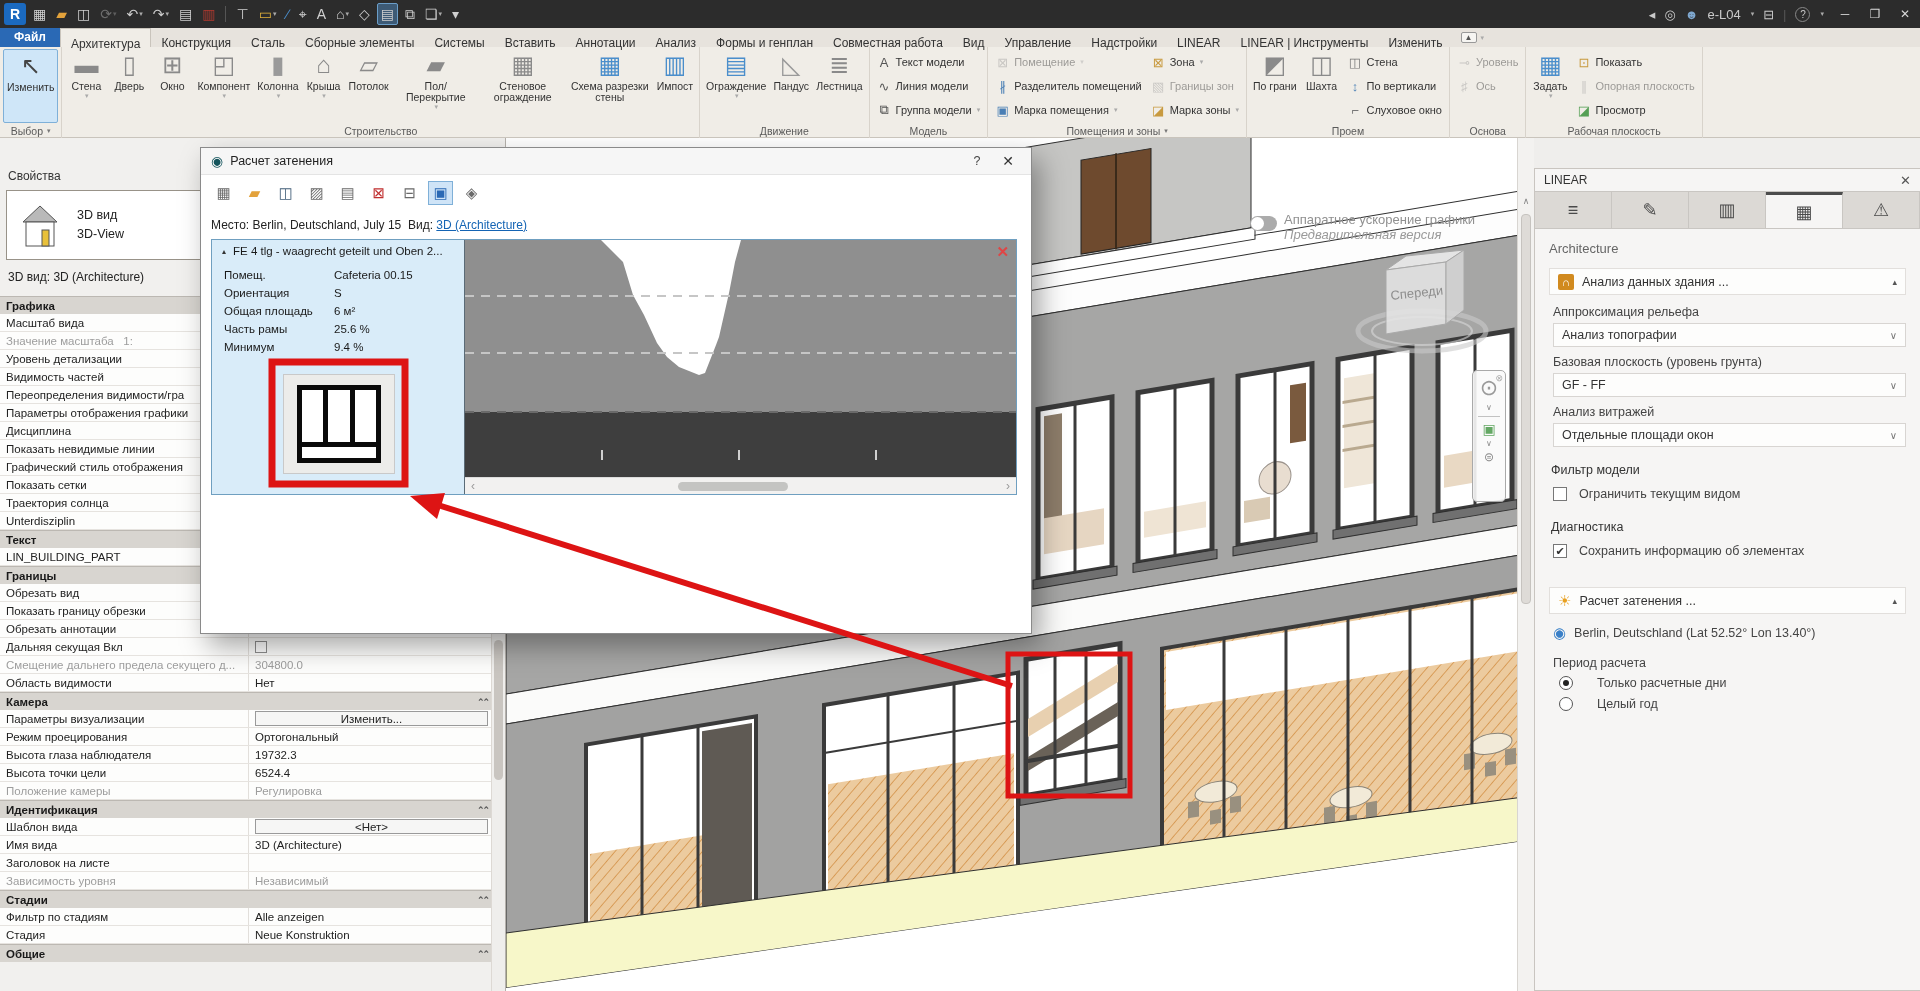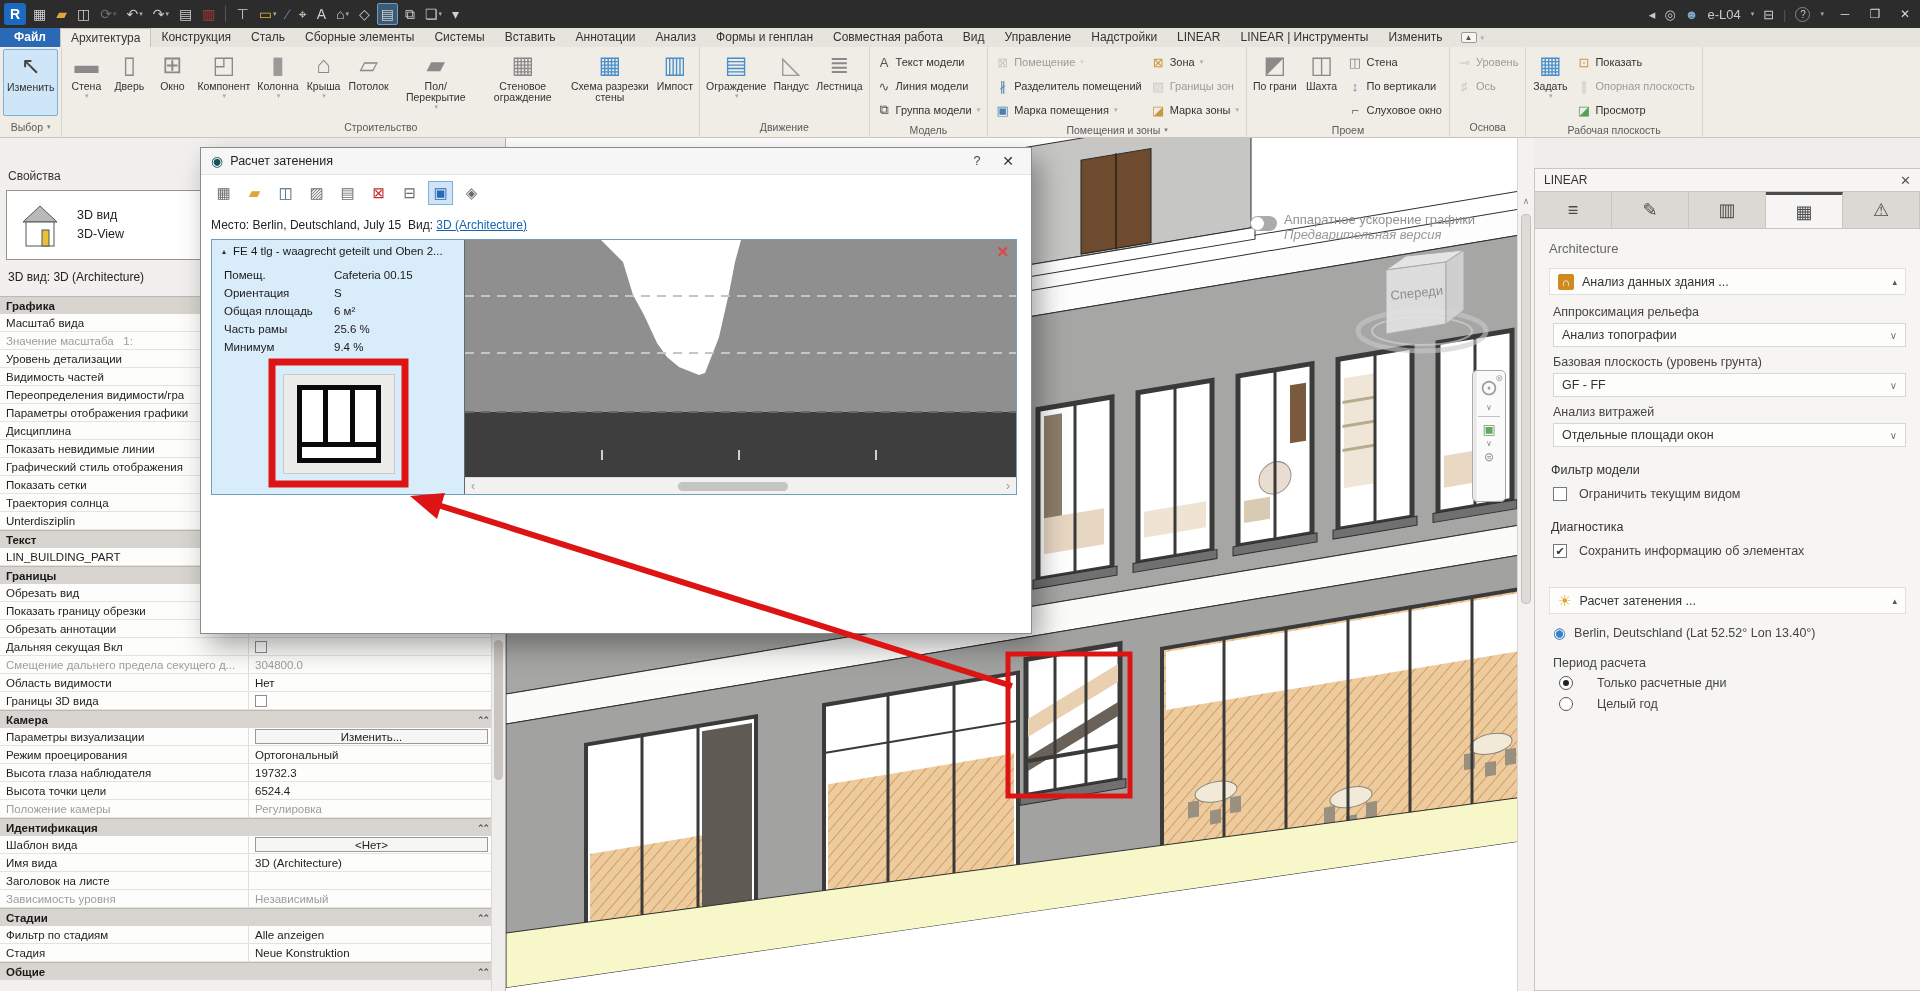--- a/index.html
+++ b/index.html
@@ -12,30 +12,30 @@
   .qat .qbtn.dis{opacity:.4}
   .qat .rlogo{width:22px;height:22px;background:#1b6ac0;color:#fff;border-radius:3px;font-weight:bold;font-size:14px;display:flex;align-items:center;justify-content:center}
   .qat .qsep{width:1px;height:16px;background:#555;margin:0 3px}
   .qarrow{font-size:7px;color:#aaa;margin-left:1px}
   .apptitle{position:absolute;left:0;right:0;text-align:center;font-size:12px;color:#cfcfcf;pointer-events:none}
   .infocenter{position:absolute;right:96px;display:flex;align-items:center;gap:9px;font-size:13px;color:#c9c9c9}
   .wincontrols{position:absolute;right:0;display:flex}
   .wincontrols span{width:30px;height:28px;display:flex;align-items:center;justify-content:center;font-size:12px;color:#d9d9d9}
   
   .tabrow{position:absolute;left:0;top:28px;width:1920px;height:19px;background:#e7e3dd;display:flex;align-items:stretch;z-index:39}
-  .tab{padding:2px 10px 0 10px;font-size:12px;color:#333;white-space:nowrap}
+  .tab{padding:8px 10px 0 10px;font-size:12px;color:#333;white-space:nowrap}
   .tab.file{background:#2a69b5;color:#fff;font-weight:bold;padding:2px 14px 0 14px}
   .tab.active{background:#f0ede7;border:1px solid #c9c4bc;border-bottom:none}
   .modchip{display:flex;align-items:center;gap:3px;margin-left:8px;font-size:9px;color:#555}
   .modchip .box{border:1px solid #999;border-radius:2px;background:#f6f5f2;padding:0 3px;font-size:8px}
   
   .ribbon{position:absolute;left:0;top:47px;width:1920px;height:91px;background:#f0ede7;border-bottom:1px solid #c9c4bc;display:flex;z-index:38}
   .rgroup{display:flex;flex-direction:column;border-right:1px solid #d8d3cb;height:91px;flex:0 0 auto}
   .rbtns{flex:1;display:flex;align-items:stretch;padding:2px 3px 0 3px;gap:1px}
-  .rlabel{height:22px;font-size:10.5px;color:#5a5a5a;text-align:center;display:flex;align-items:center;justify-content:center;gap:3px;white-space:nowrap;padding:0 4px}
+  .rlabel{height:15px;font-size:10.5px;color:#5a5a5a;text-align:center;display:flex;align-items:center;justify-content:center;gap:3px;white-space:nowrap;padding:0 4px}
   .rlabel .qarrow{color:#777}
   .bigbtn{display:flex;flex-direction:column;align-items:center;justify-content:flex-start;padding:2px 3px;min-width:42px;max-width:86px;border-radius:2px}
   .bigbtn .bico{font-size:24px;line-height:28px;height:30px}
   .bigbtn .blab{font-size:10.5px;line-height:1.05;text-align:center;color:#333;white-space:normal}
   .bigbtn.sel{background:#cfe6f8;border:1px solid #7fb0d8}
   .bigbtn.dis,.smallbtn.dis{opacity:.45}
   .stack{display:flex;flex-direction:column;justify-content:flex-start;padding-top:1px}
   .smallbtn{display:flex;align-items:center;gap:4px;height:24px;padding:0 4px;font-size:11px;color:#333;white-space:nowrap}
   .smallbtn .sico{font-size:13px;width:15px;text-align:center}
   
@@ -574,26 +574,20 @@
         <span class="pval">
           <span>304800.0</span>
         </span>
       </div>
       <div class="prow">
         <span class="plab">Область видимости</span>
         <span class="pval">
           <span>Нет</span>
         </span>
       </div>
-      <div class="prow">
-        <span class="plab">Границы 3D вида</span>
-        <span class="pval">
-          <span class="pchk"></span>
-        </span>
-      </div>
       <div class="psec">
         <span>Камера</span>
         <span class="chev">⌃⌃</span>
       </div>
       <div class="prow">
         <span class="plab">Параметры визуализации</span>
         <span class="pval">
           <span class="pbtn">Изменить...</span>
         </span>
       </div>

